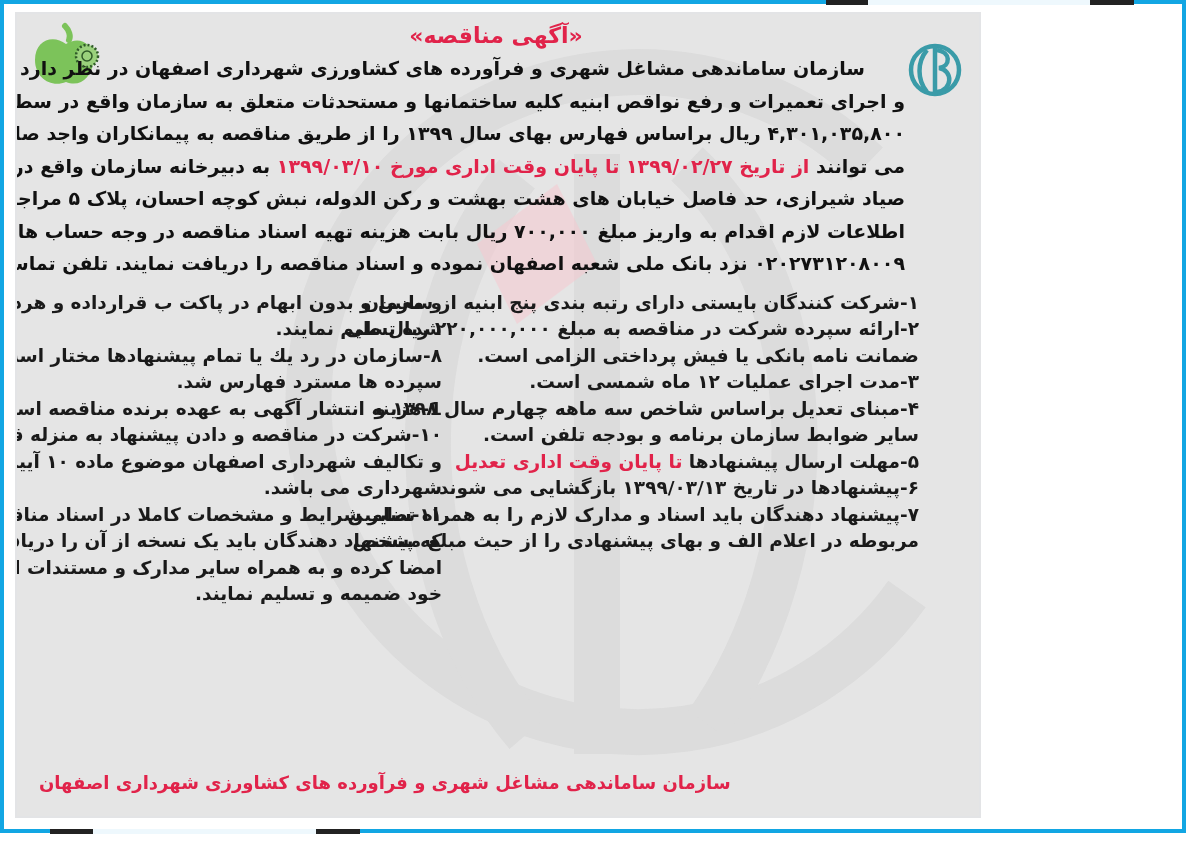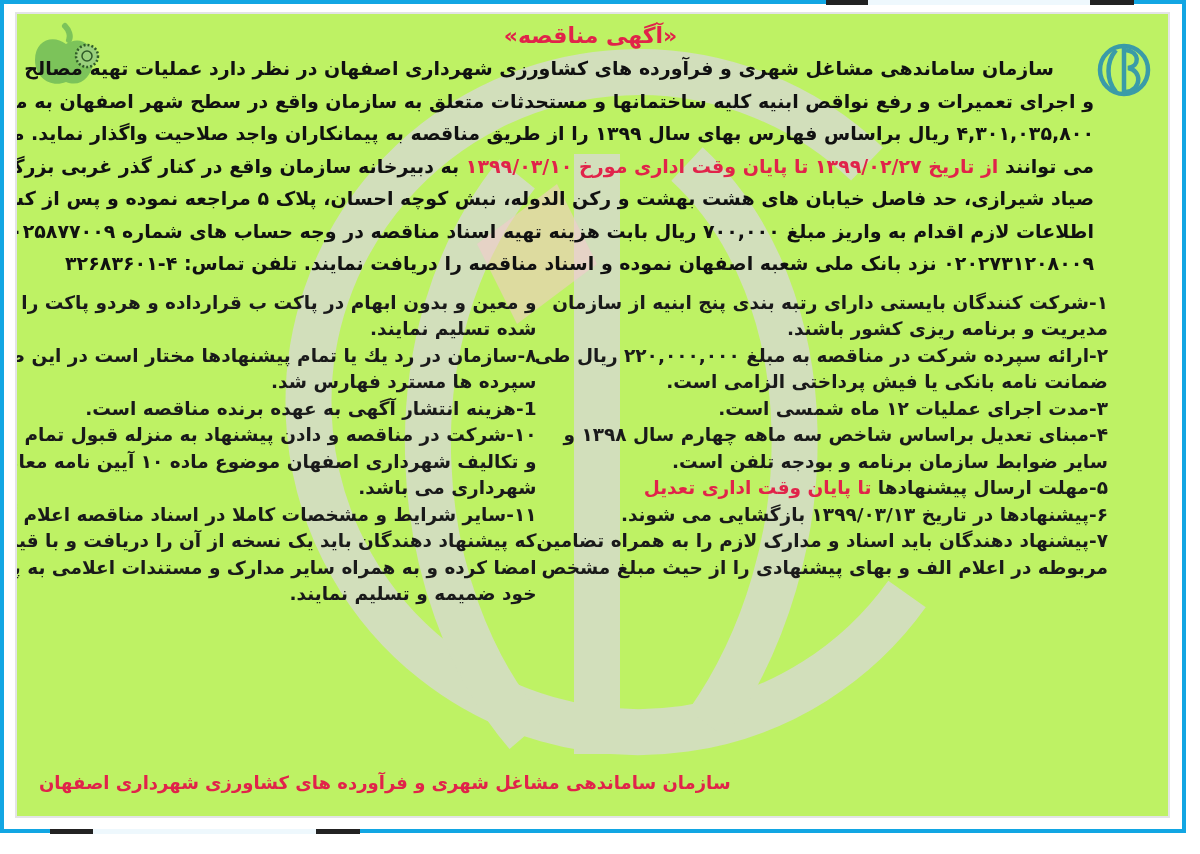--- a/index.html
+++ b/index.html
@@ -2,22 +2,22 @@
 <html><head>
 <meta charset="utf-8">
 <style>
   html, body { margin: 0; padding: 0; background: #ffffff; }
   body { width: 1200px; height: 854px; position: relative; overflow: hidden;
          font-family: "DejaVu Sans", sans-serif; }
   .frame { position: absolute; left: 0; top: 0; width: 1186px; height: 833px; box-sizing: border-box;
            border: 4px solid #12a6e3; }
   .mark { position: absolute; height: 5px; background: #222222; }
   .gap { position: absolute; height: 5px; background: #eef8fd; }
-  .inner { position: absolute; left: 15px; top: 12px; width: 1155px; height: 806px; box-sizing: border-box;
-           border: 2px solid #e3e4e6; background: #bef264; overflow: hidden; }
+  .inner { position: absolute; left: 15px; top: 12px; width: 966px; height: 806px; box-sizing: border-box;
+           border: 2px solid #e3e4e6; background: #e5e5e5; overflow: hidden; }
   .watermark { position: absolute; left: 250px; top: 20px; width: 700px; height: 780px; pointer-events: none; }
   .content { position: relative; direction: rtl; padding: 0 22px 0 18px; }
   .title { text-align: center; color: #e1234a; font-weight: bold; font-size: 22px; margin-top: 6px; height: 32px; line-height: 32px; }
   .intro { font-weight: bold; font-size: 19px; line-height: 32.5px; color: #111; text-align: justify;
            text-align-last: justify; padding-right: 52px; padding-left: 0; }
   .intro p { margin: 0; white-space: nowrap; text-align-last: auto; }
   .intro .l0 { padding-right: 40px; }
   .red { color: #e1234a; }
   .cols { display: flex; flex-direction: row; margin-top: 10px; }
   .col { width: 50%; font-weight: bold; font-size: 18.5px; line-height: 26.5px; color: #1a1a1a; }
@@ -78,21 +78,20 @@
         <p><span>۴,۳۰۱,۰۳۵,۸۰۰ ریال براساس فهارس بهای سال ۱۳۹۹ را از طریق مناقصه به پیمانکاران واجد صلاحیت واگذار نماید. متقاضیان</span></p>
         <p><span>می توانند </span><span class="red">از تاریخ ۱۳۹۹/۰۲/۲۷ تا پایان وقت اداری مورخ ۱۳۹۹/۰۳/۱۰</span><span> به دبیرخانه سازمان واقع در کنار گذر غربی بزرگراه شهید</span></p>
         <p><span>صیاد شیرازی، حد فاصل خیابان های هشت بهشت و رکن الدوله، نبش کوچه احسان، پلاک ۵ مراجعه نموده و پس از کسب</span></p>
         <p><span>اطلاعات لازم اقدام به واریز مبلغ ۷۰۰,۰۰۰ ریال بابت هزینه تهیه اسناد مناقصه در وجه حساب های شماره ۰۲۰۲۰۲۵۸۷۷۰۰۹ یا</span></p>
         <p><span>۰۲۰۲۷۳۱۲۰۸۰۰۹ نزد بانک ملی شعبه اصفهان نموده و اسناد مناقصه را دریافت نمایند. تلفن تماس: ۴-۳۲۶۸۳۶۰۱</span></p>
       </div>
 
     <div class="cols">
       <div class="col col-right" id="colRight">
           <p><span>۱-شرکت کنندگان بایستی دارای رتبه بندی پنج ابنیه از سازمان</span></p>
-          <p><span>مدیریت و برنامه ریزی کشور باشند.</span></p>
           <p><span>۲-ارائه سپرده شرکت در مناقصه به مبلغ ۲۲۰,۰۰۰,۰۰۰ ریال طی</span></p>
           <p><span>ضمانت نامه بانکی یا فیش پرداختی الزامی است.</span></p>
           <p><span>۳-مدت اجرای عملیات ۱۲ ماه شمسی است.</span></p>
           <p><span>۴-مبنای تعدیل براساس شاخص سه ماهه چهارم سال ۱۳۹۸ و</span></p>
           <p><span>سایر ضوابط سازمان برنامه و بودجه تلفن است.</span></p>
           <p><span>۵-مهلت ارسال پیشنهادها </span><span class="red">تا پایان وقت اداری تعدیل</span></p>
           <p><span>۶-پیشنهادها در تاریخ ۱۳۹۹/۰۳/۱۳ بازگشایی می شوند.</span></p>
           <p><span>۷-پیشنهاد دهندگان باید اسناد و مدارک لازم را به همراه تضامین</span></p>
           <p><span>مربوطه در اعلام الف و بهای پیشنهادی را از حیث مبلغ مشخص</span></p>
         </div>

